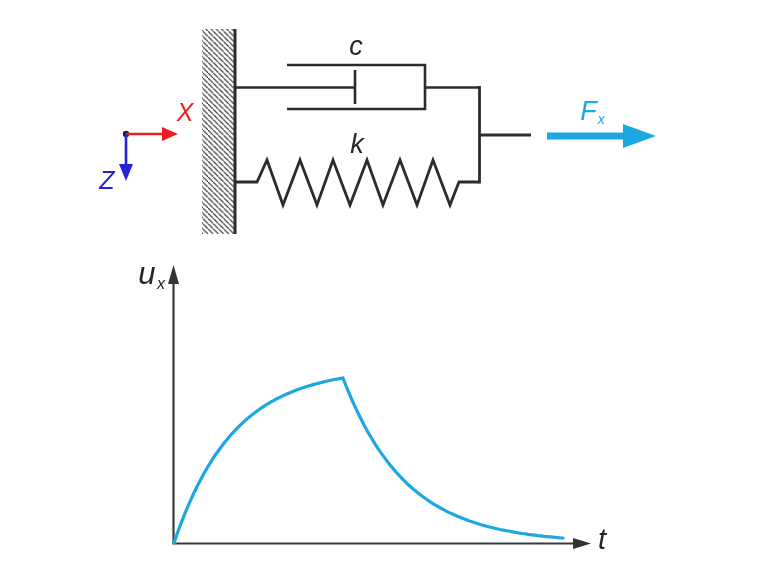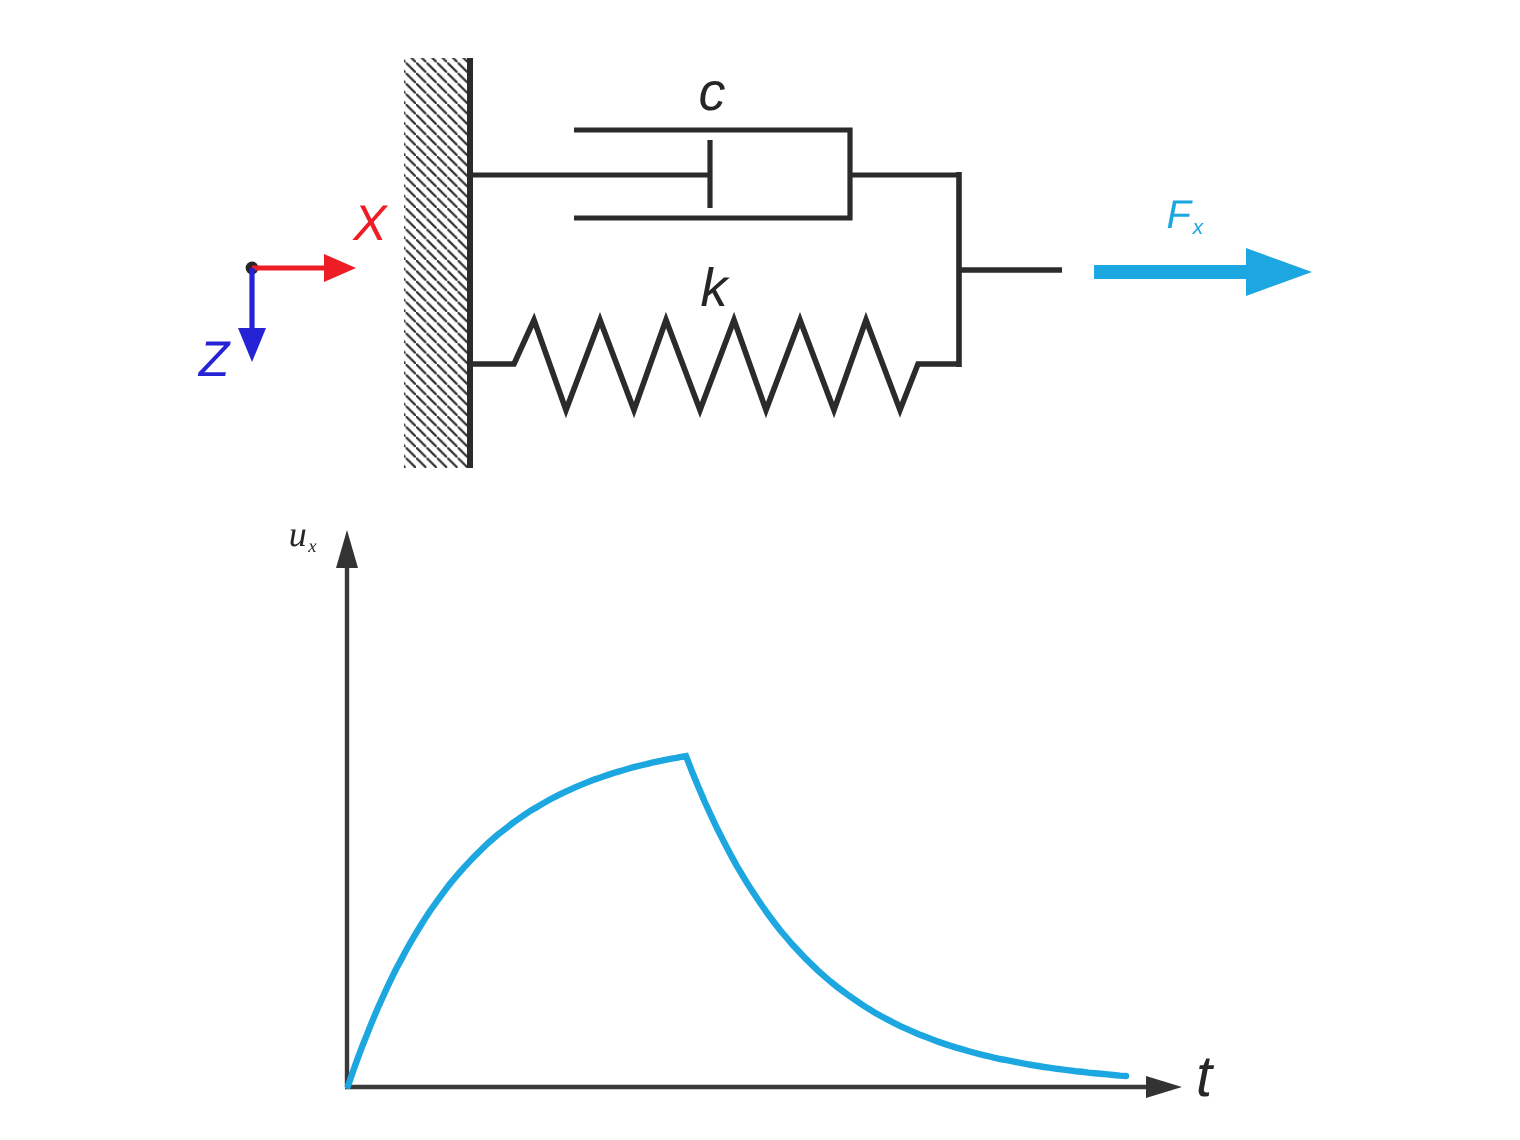--- a/index.html
+++ b/index.html
@@ -23,24 +23,24 @@
   .lbl sub{
     font-size:0.52em;
     font-style:italic;
     vertical-align:baseline;
     position:relative;
     top:0.28em;
     left:0.08em;
   }
   .lbl-c   {left:356px;top:33px; font-size:27px;}
   .lbl-k   {left:357px;top:131px;font-size:27px;}
-  .lbl-F   {left:592px;top:98px; font-size:20px;color:#1da7e0;}
+  .lbl-F   {left:592px;top:98px; font-size:27px;color:#1da7e0;}
   .lbl-X   {left:185px;top:100px;font-size:25px;color:#ee1c25;}
   .lbl-Z   {left:107px;top:168px;font-size:25px;color:#2424d6;}
-  .lbl-ux  {left:151px;top:258px;font-size:18px;font-family:Liberation Serif, serif;}
+  .lbl-ux  {left:151px;top:258px;font-size:31px;}
   .lbl-t   {left:602px;top:525px;font-size:29px;}
 </style>
 </head>
 <body>
 
 <div id="stage">
 
   <svg id="diagram-svg" width="760" height="570" viewBox="0 0 760 570">
     <defs>
       <pattern id="hatch" patternUnits="userSpaceOnUse" width="5.2" height="5.2">

